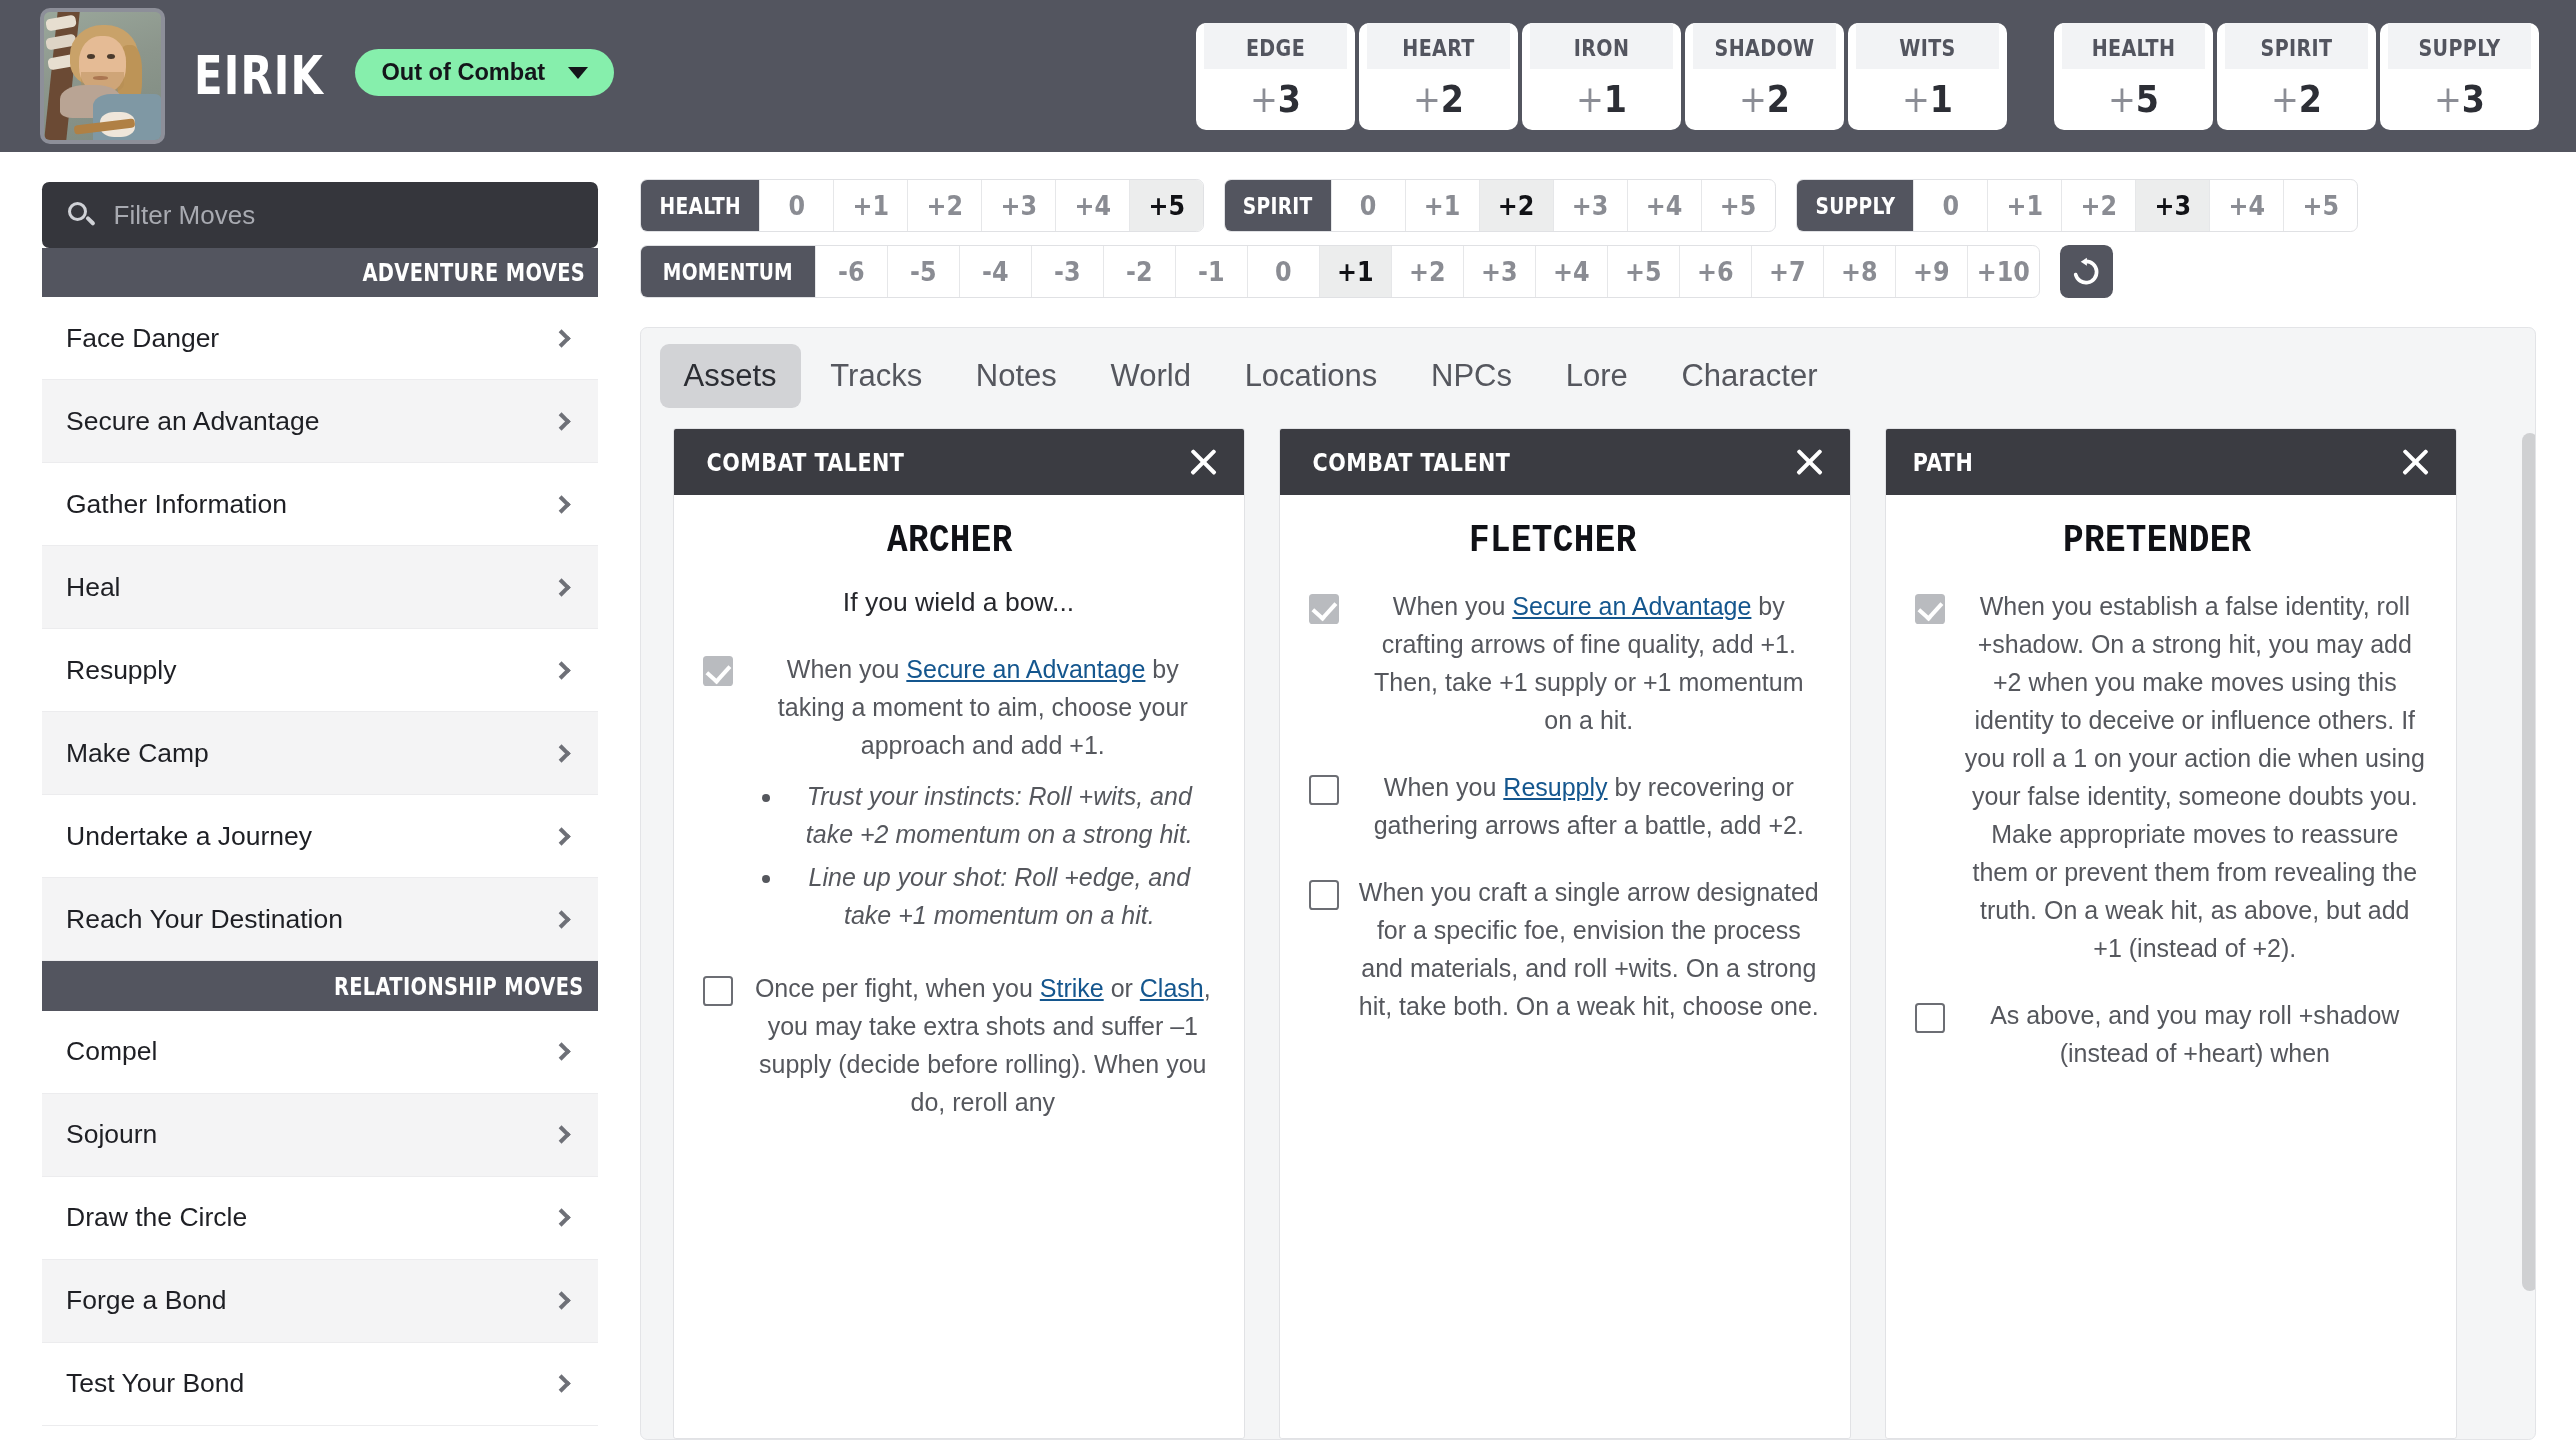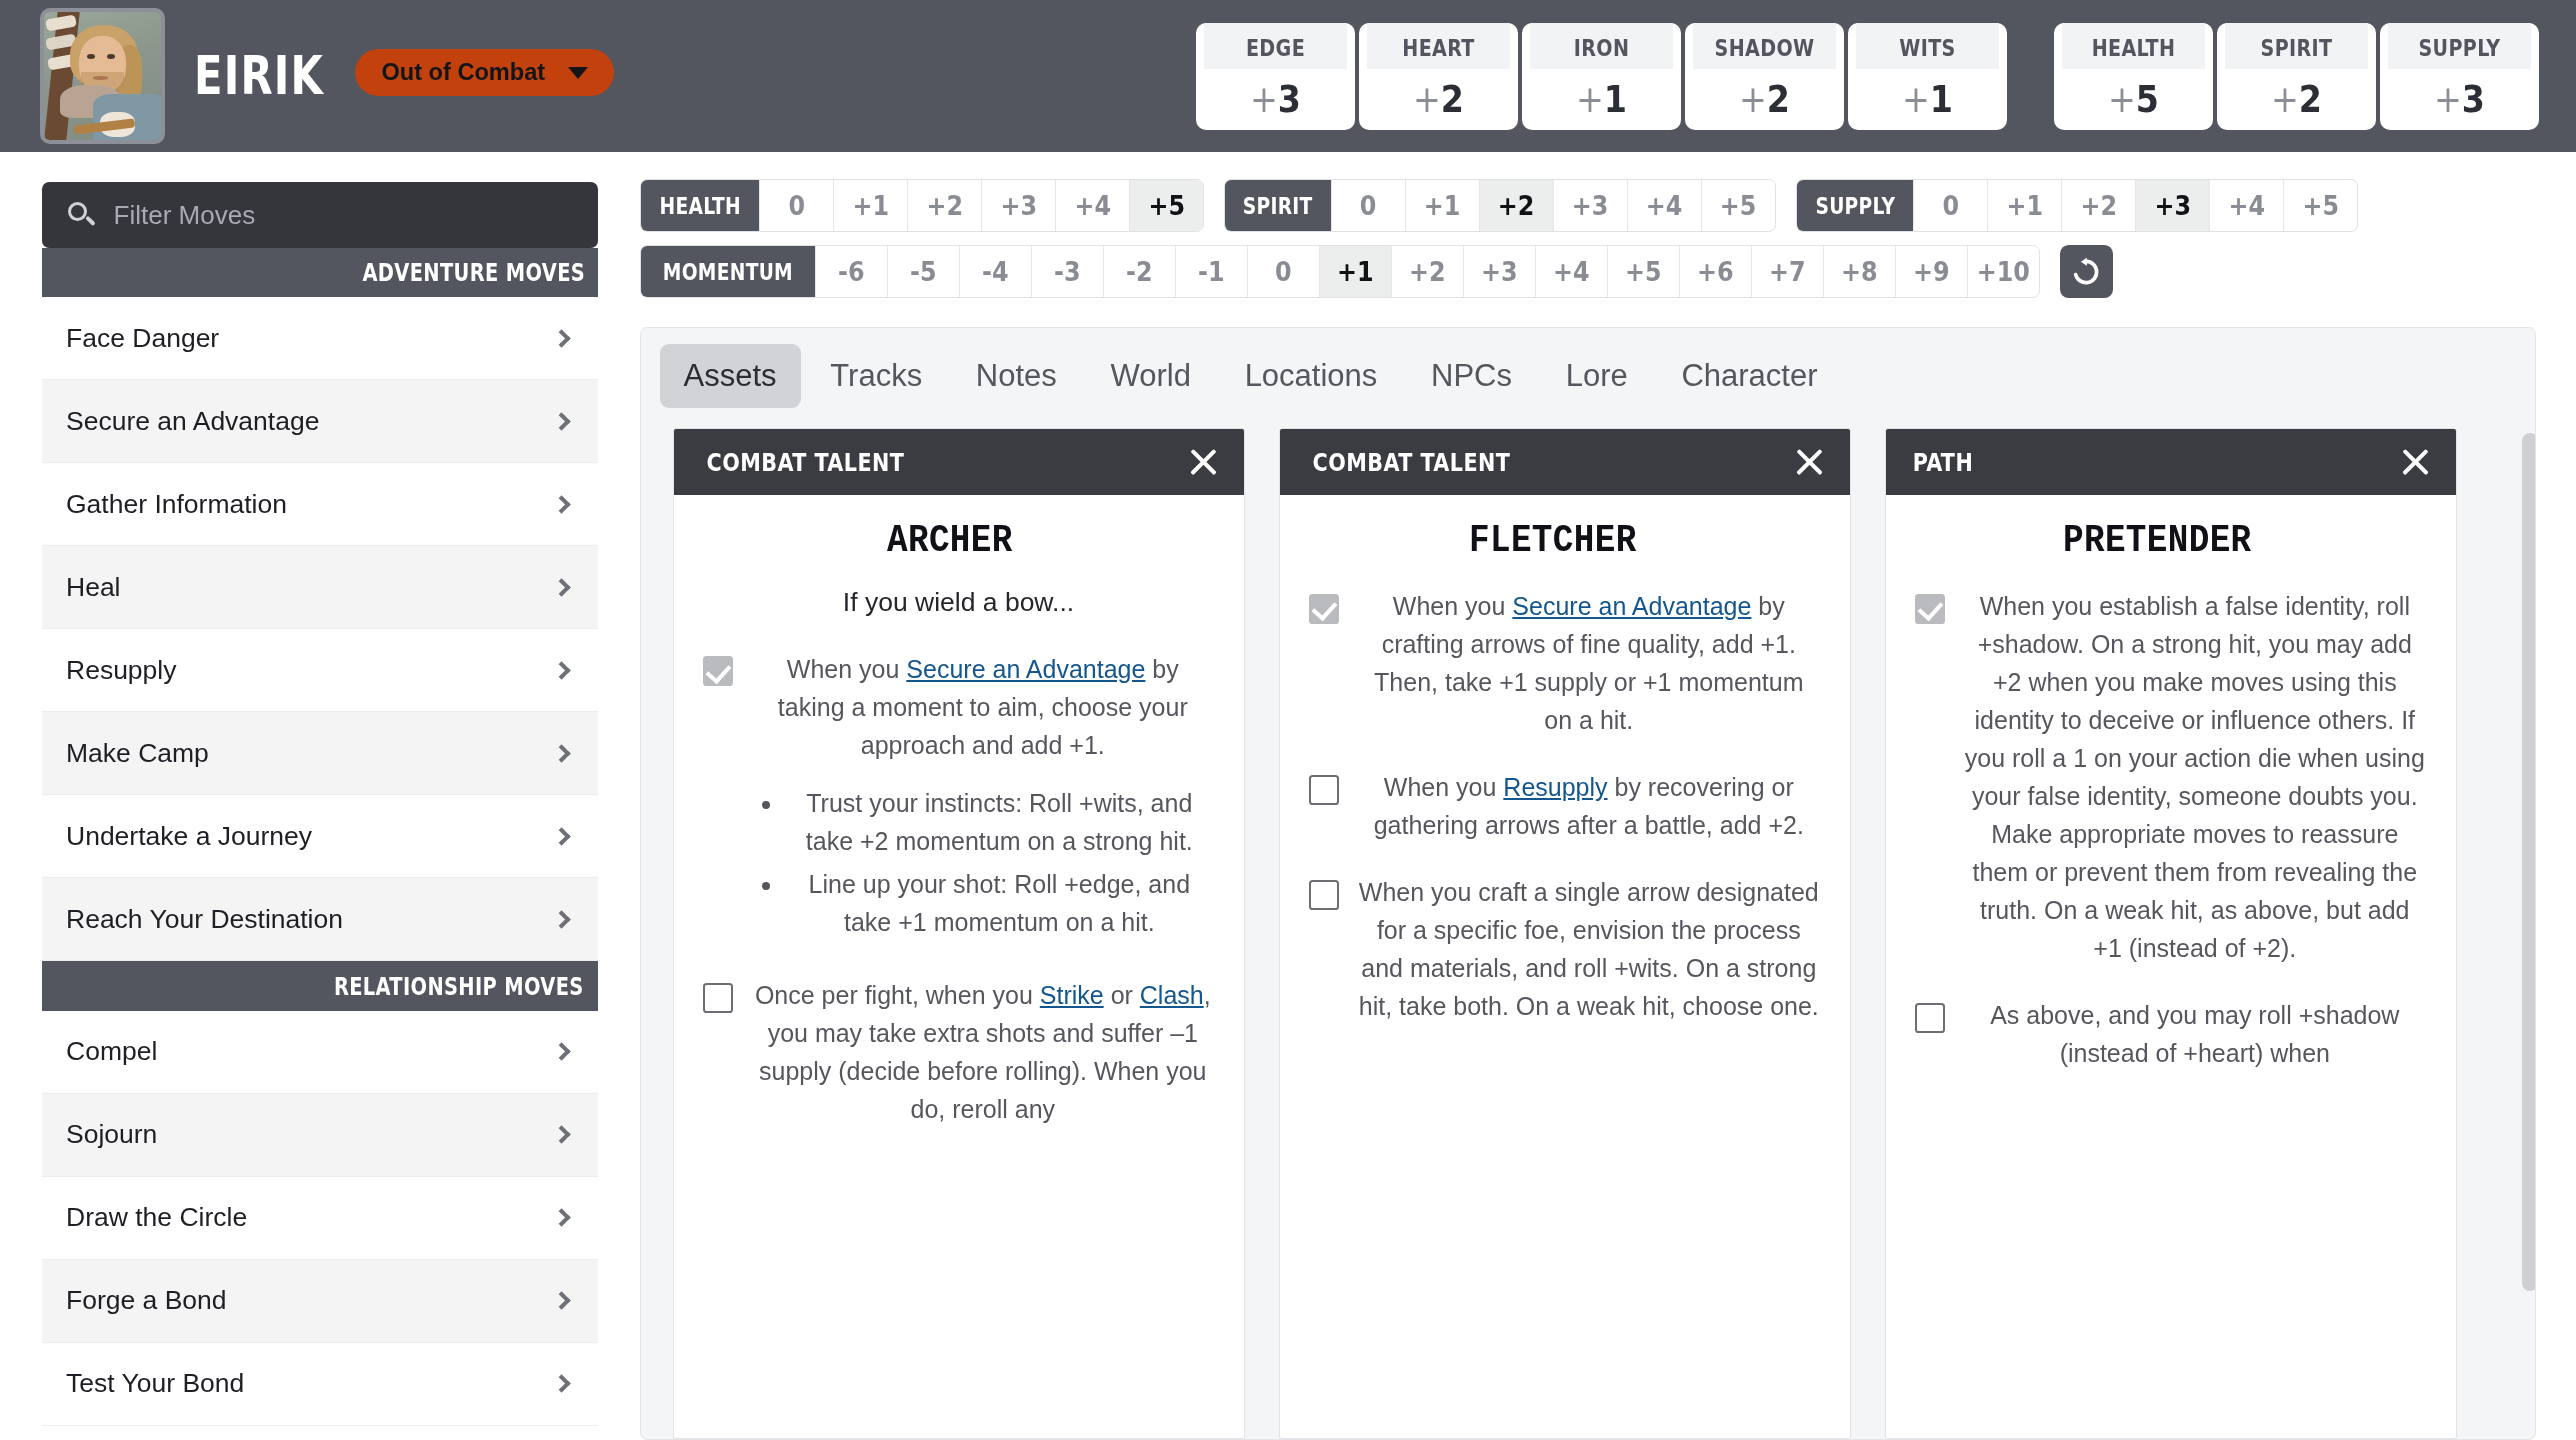--- a/index.html
+++ b/index.html
@@ -47,21 +47,21 @@
   .portrait .bow { position:absolute; left:26%; top:86%; width:52%; height:7%; background:#b08044; border-radius:3.6px; transform:rotate(-7deg); }
 
   .namecol { display: flex; gap: 10px; }
   .charname {
     font-family: "DejaVu Sans Condensed", "Liberation Sans Narrow", "Liberation Sans", sans-serif;
     font-size: 54px; font-weight: 700; color: #ffffff;
     letter-spacing: 1.4px; line-height: 1;
     transform: scaleX(0.86); transform-origin: left center;
   }
   .statuspill {
-    background: #c2410c;
+    background: #86efac;
     border-radius: 715px;
     height: 47px;
     padding: 0 26px;
     display: inline-flex; align-items: center; gap: 23px;
     align-self: flex-start;
     color: #14151a;
     font-size: 23.6px; font-weight: 700;
     cursor: pointer;
   }
   .chev-d { width: 0; height: 0; border-left: 10.7px solid transparent; border-right: 10.7px solid transparent; border-top: 12px solid #14151a; }
@@ -228,21 +228,21 @@
   .cbox.off { border: 2.9px solid #6c6e74; background: #fff; }
   .cbox.on { background: #b9bbbf; }
   .cbox.on::after {
     content: ""; position: absolute;
     left: 8.6px; top: 3.6px; width: 10.7px; height: 18px;
     border-right: 4.3px solid #fff; border-bottom: 4.3px solid #fff;
     transform: rotate(42deg);
   }
   .abtext { font-size: 25px; line-height: 1.52; color: #55575d; }
   .abtext a { color: #14568e; text-decoration: underline; cursor: pointer; }
-  .abtext ul { margin: 20px 0 0 33px; }
+  .abtext ul { margin: 13px 0 0 33px; font-style: italic; }
   .abtext li { margin-bottom: 5.7px; }
 
   .vscroll {
     position: absolute; right: -2.9px; top: 10px; bottom: 8.6px;
     width: 15.7px; background: transparent;
   }
   .vthumb {
     position: absolute; left: 0; top: 0; width: 15.7px; height: 86%;
     background: #cfd0d2; border-radius: 7.9px; cursor: pointer;
   }

